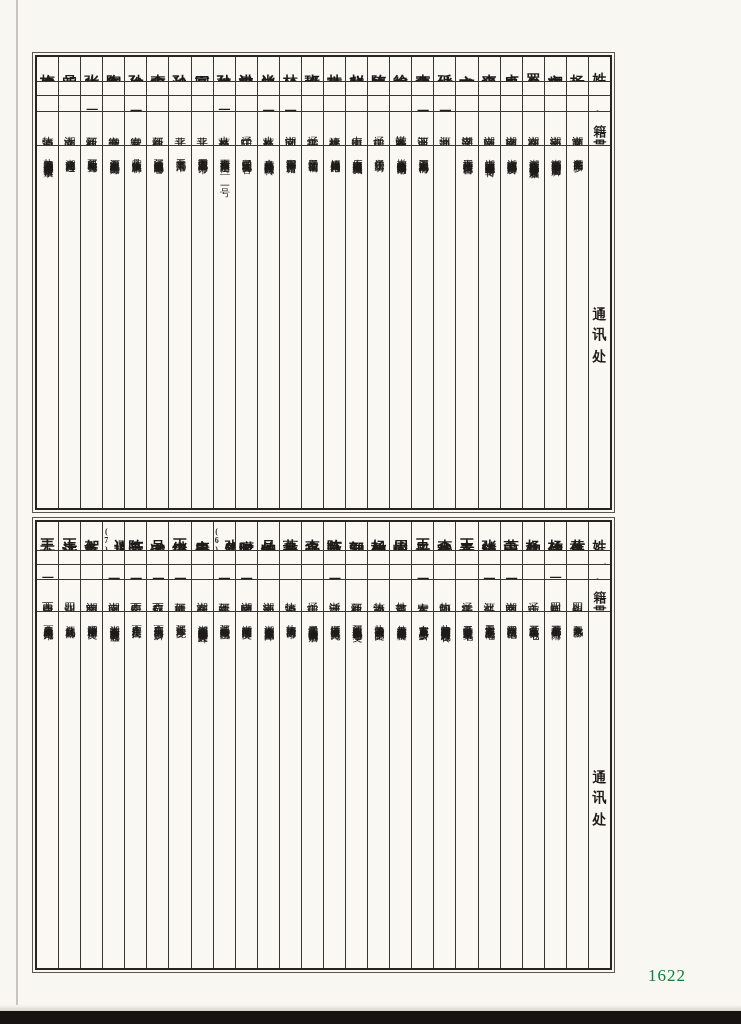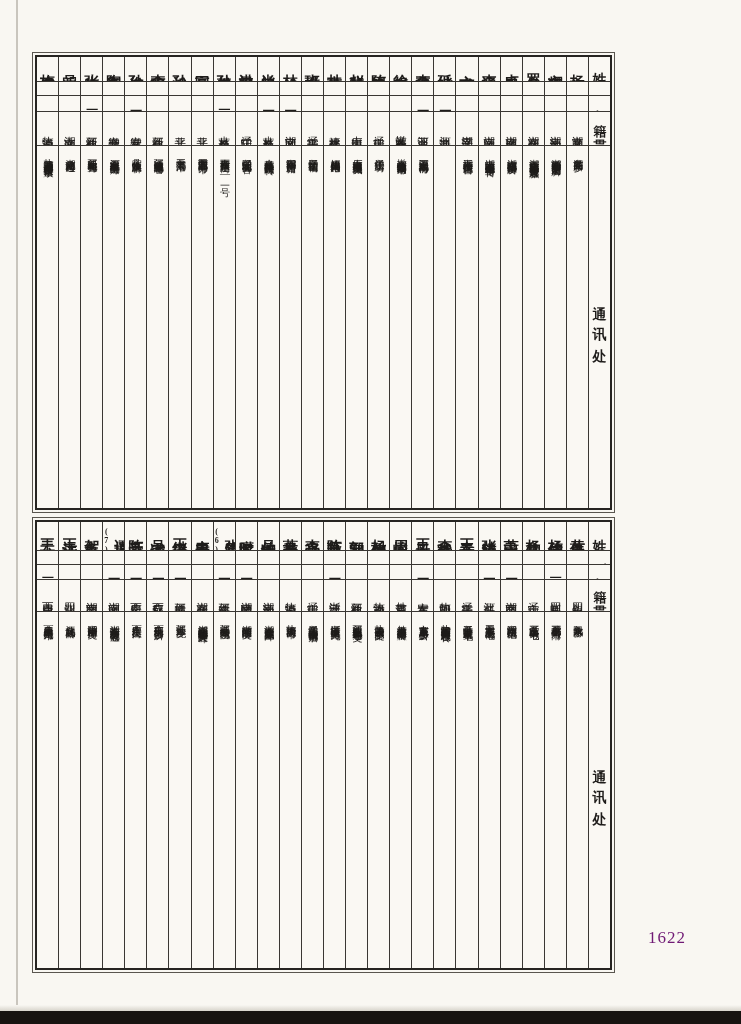--- a/index.html
+++ b/index.html
@@ -49,21 +49,21 @@
 
   .head .celltext{font-weight:700;}
   .head .r-name .celltext{font-size:14px;text-align:center;letter-spacing:8px;padding-top:0;}
   .head .r-alias .celltext{font-size:13px;letter-spacing:4px;}
   .head .r-age .celltext{font-size:13px;letter-spacing:4px;}
   .head .r-native .celltext{font-size:13px;letter-spacing:14px;}
   .head .r-contact .celltext{font-size:14px;text-align:center;letter-spacing:22px;padding-top:0;}
 
   .note-mark{font-size:8px;letter-spacing:0;}
   .page-number{
-    position:absolute;left:648px;top:928px;font-size:17px;color:#701a75;
+    position:absolute;left:648px;top:966px;font-size:17px;color:#15803d;
     font-family:"Liberation Serif","DejaVu Serif",serif;letter-spacing:1px;
   }
 </style>
 </head>
 <body>
 
 <div class="sheet">
   <div class="scan-edge-left"></div>
   <div class="tables">
     <section class="dir-table top">

